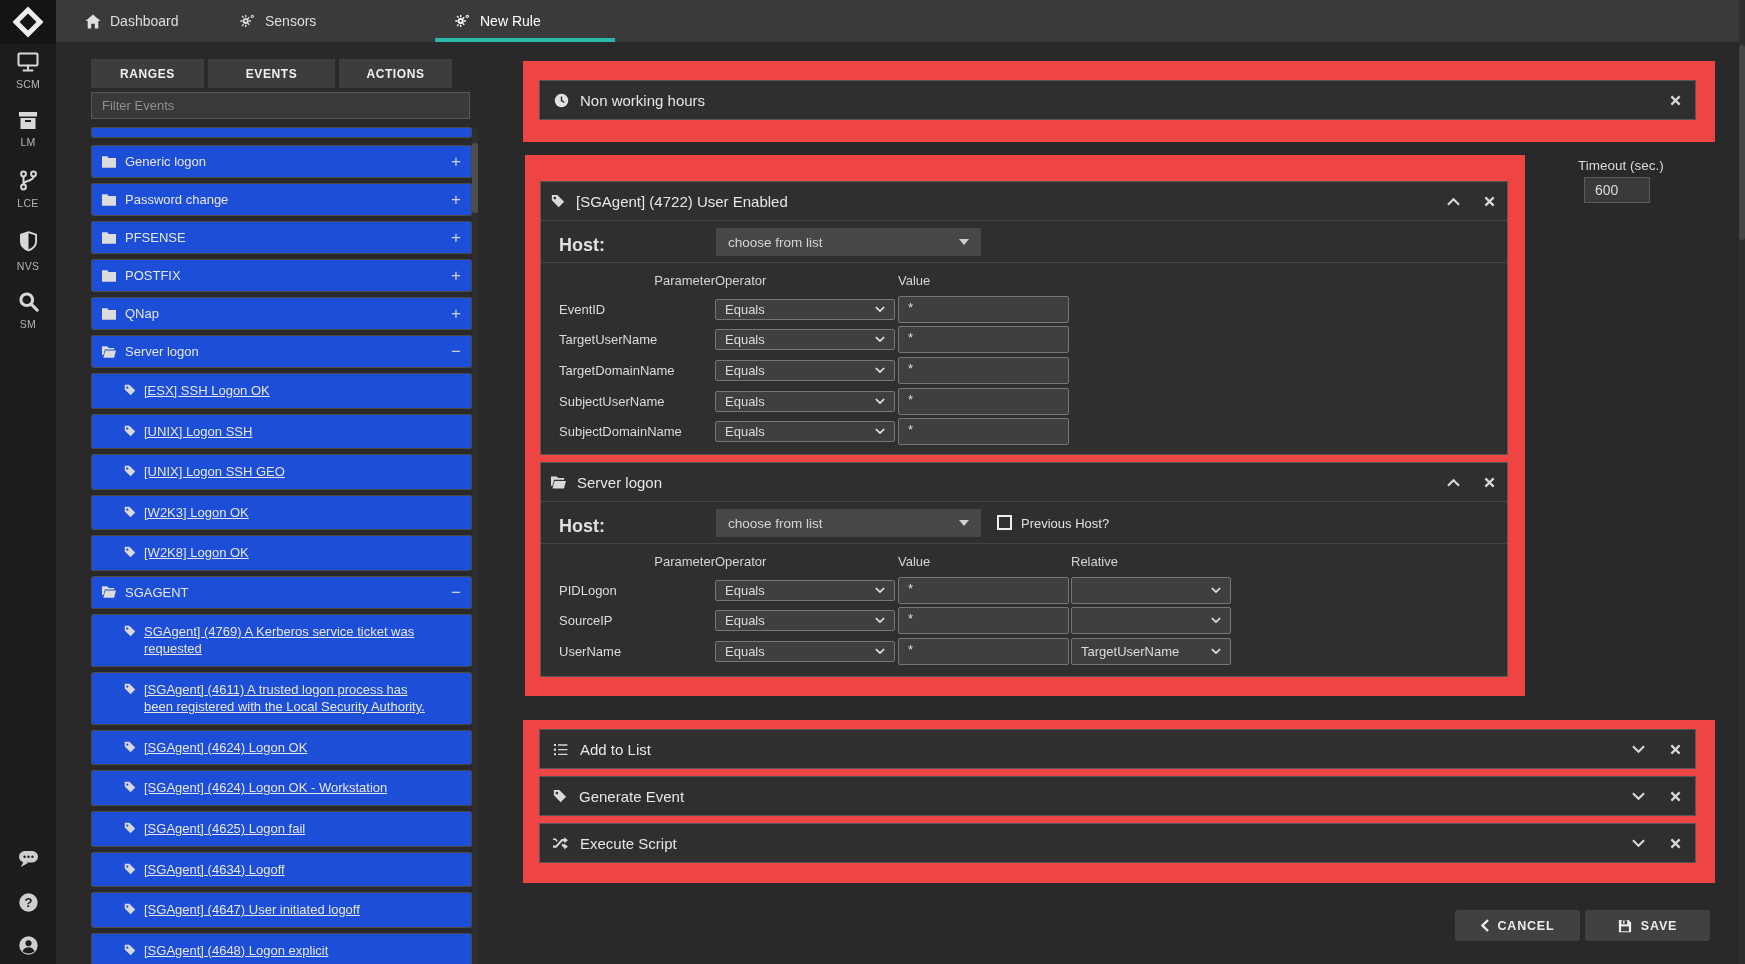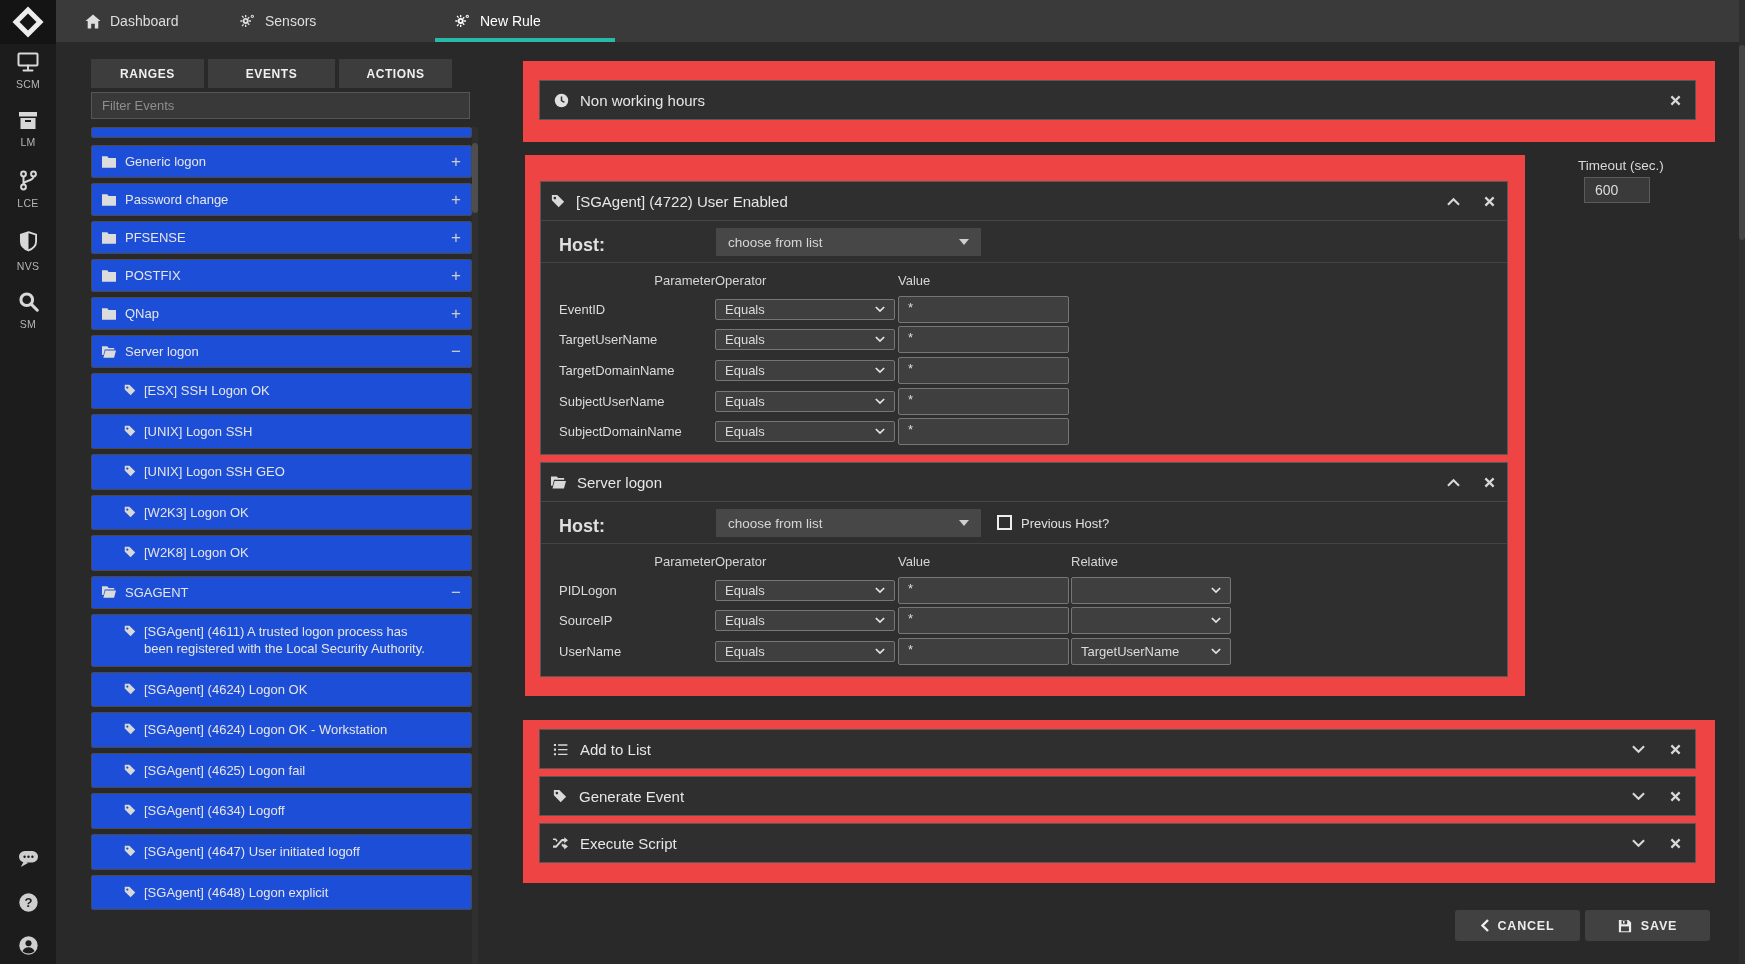--- a/index.html
+++ b/index.html
@@ -29,21 +29,21 @@
   .panel-tab { height:29px; background:#3d3d3d; color:#f0f0f0; font-size:12px; font-weight:bold; letter-spacing:.6px; display:flex; align-items:center; justify-content:center; cursor:pointer; }
   .pt-0 { width:113px; } .pt-1 { width:127px; } .pt-2 { width:113px; }
   .filter-input { position:absolute; left:91px; top:92px; width:379px; height:27px; background:#393939; border:1px solid #565656; color:#e2e2e2; font-size:13px; padding:0 10px; font-family:"Liberation Sans", sans-serif; }
   .filter-input::placeholder { color:#8e8e8e; }
   .tree { position:absolute; left:91px; top:127px; width:381px; height:837px; overflow:hidden; }
   .tree-row { background:#1d4ed8; border:1px solid #4a4a4a; border-radius:2px; margin-bottom:5px; font-size:13px; color:#e6e6e6; cursor:pointer; }
   .tree-row.partial { height:11px; margin-bottom:7px; }
   .tree-row.folder { display:flex; align-items:center; padding:8px 10px; gap:9px; }
   .tree-row.folder .flabel { flex:1; }
   .tree-row .row-action { font-size:17px; color:#cfcfcf; line-height:13px; }
-  .tree-row.event { display:flex; align-items:flex-start; padding:8px 40px 8px 32px; gap:8px; line-height:1.35; }
+  .tree-row.event { display:flex; align-items:flex-start; padding:8px 40px 8px 32px; gap:8px; line-height:1.35;text-decoration:underline; }
   .tree-row.event .ic { margin-top:2px; }
   .tree-scroll { position:absolute; left:472px; top:127px; width:6px; height:837px; background:#2f2f2f; }
   .tree-thumb { position:absolute; left:0; top:16px; width:6px; height:70px; background:#4e4e4e; border-radius:3px; }
   .page-scroll { position:absolute; left:1739px; top:0; width:6px; height:964px; background:#2e2e2e; }
   .page-thumb { position:absolute; left:0; top:45px; width:6px; height:195px; background:#454545; border-radius:3px; }
 
   
   .container { position:absolute; background:#ef4444; }
   .c-ranges { left:523px; top:61px; width:1192px; height:81px; }
   .c-events { left:525px; top:155px; width:1000px; height:541px; }
@@ -280,20 +280,26 @@
 
     <div class="tree-row folder">
       <svg class="ic" width="14" height="12" viewBox="0 0 16 13" fill="#dcdcdc">
           <path d="M0 0h6l1.6 1.8H14V3.6H3.2L1.6 10 0 10z"></path>
           <path d="M3.8 4.8H16l-2.2 8.2H1.6z"></path>
         </svg>
       <span class="flabel">SGAGENT</span>
       <span class="row-action">−</span>
     </div>
 
+    <div class="tree-row event">
+      <svg class="ic" width="12" height="12" viewBox="0 0 16 16" fill="#d8d8d8">
+          <path fill-rule="evenodd" d="M1 1h6.2L15 8.8 8.8 15 1 7.2zm3.4 2.2a1.5 1.5 0 100 3 1.5 1.5 0 000-3z"></path>
+        </svg>
+      <span>SGAgent] (4769) A Kerberos service ticket was requested</span>
+    </div>
     <div class="tree-row event">
       <svg class="ic" width="12" height="12" viewBox="0 0 16 16" fill="#d8d8d8">
           <path fill-rule="evenodd" d="M1 1h6.2L15 8.8 8.8 15 1 7.2zm3.4 2.2a1.5 1.5 0 100 3 1.5 1.5 0 000-3z"></path>
         </svg>
       <span>[SGAgent] (4611) A trusted logon process has been registered with the Local Security Authority.</span>
     </div>
     <div class="tree-row event">
       <svg class="ic" width="12" height="12" viewBox="0 0 16 16" fill="#d8d8d8">
           <path fill-rule="evenodd" d="M1 1h6.2L15 8.8 8.8 15 1 7.2zm3.4 2.2a1.5 1.5 0 100 3 1.5 1.5 0 000-3z"></path>
         </svg>

